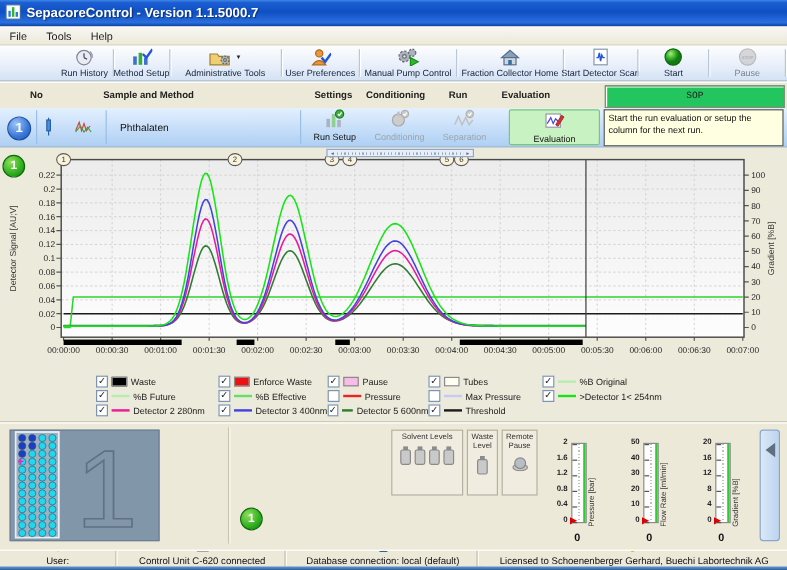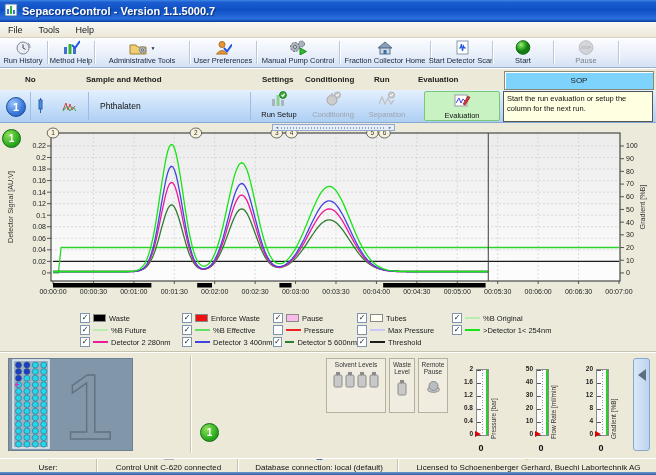--- a/index.html
+++ b/index.html
@@ -11,34 +11,34 @@
     display:flex;align-items:center;color:#fff;font-weight:bold;font-size:11px;
     text-shadow:1px 1px 1px #0a2f6e;}
   .titlebar .appicon{margin:0 4px 0 4px;}
   
   .menubar{position:absolute;left:0;top:22px;width:656px;height:16px;background:linear-gradient(180deg,#f8f7f2,#ece9da);
     border-bottom:1px solid #d8d4c4;display:flex;align-items:center;font-size:9px;color:#1a1a1a;box-sizing:border-box;}
   .menuitem{padding:0 8px;height:14px;line-height:14px;}
   
   .toolbar{position:absolute;left:0;top:38px;width:656px;height:30px;
     background:linear-gradient(180deg,#fdfdfe 0%,#e9f0fa 55%,#d4e2f4 100%);
-    border-bottom:1px solid #98afd0;display:flex;align-items:stretch;box-sizing:border-box;}
+    border-bottom:1px solid #98afd0;display:flex;align-items:stretch;box-sizing:border-box;padding-left:48px;}
   .tbtn{display:flex;flex-direction:column;align-items:center;justify-content:flex-start;padding-top:2px;
     font-size:7.5px;color:#15233d;box-sizing:border-box;}
   .tbtn .ticon{height:15px;display:flex;align-items:center;}
   .tbtn .tlabel{margin-top:1px;white-space:nowrap;}
   .tsep{width:1px;background:#b9c7dc;margin:3px 1px;box-shadow:1px 0 0 #fff;}
   .tbtn.disabled{opacity:.55;filter:grayscale(.6);}
   .ddarrow{font-size:5px;color:#223;margin-left:2px;}
   
   .qheader{position:absolute;left:0;top:68px;width:656px;height:22px;background:#ece9d8;
     border-top:1px solid #fff;font-size:8px;color:#222;box-sizing:border-box;}
   .qh{position:absolute;top:6px;font-weight:bold;}
-  .sopbox{position:absolute;left:504px;top:2px;width:148px;height:17px;background:#7dd3fc;
-    border:1px solid #8a8878;box-shadow:inset 1px 1px 0 #fff;display:flex;align-items:center;justify-content:center;}
+  .sopbox{position:absolute;left:504px;top:2px;width:148px;height:17px;background:#22c55e;
+    border:1px solid #8a8878;box-shadow:inset 1px 1px 0 #fff;display:flex;align-items:center;justify-content:center;font-family:Liberation Mono, monospace;}
   
   .samplerow{position:absolute;left:0;top:90px;width:656px;height:33px;
     background:linear-gradient(180deg,#e4f0fe 0%,#c3dcf8 60%,#aecff3 100%);
     border-bottom:1px solid #86a9d4;box-sizing:border-box;}
   .cellsep{position:absolute;top:2px;height:28px;width:1px;background:#9cbde8;}
   .badge-blue{position:absolute;width:18px;height:18px;border-radius:50%;
     background:radial-gradient(circle at 35% 30%,#9cc6f8,#3a77d8 60%,#2258b0);border:1px solid #1c4fa0;
     color:#fff;font-size:11px;font-weight:bold;display:flex;align-items:center;justify-content:center;}
   .samplename{position:absolute;left:100px;top:11px;font-size:8.5px;color:#111;}
   .step{position:absolute;top:1px;width:54px;height:30px;display:flex;flex-direction:column;align-items:center;font-size:7.5px;color:#111;}
@@ -133,21 +133,21 @@
     <div class="tsep"></div>
     <div class="tbtn" style="width:44px">
       <span class="ticon">
         <svg width="18" height="15">
             <rect x="2" y="7" width="3" height="7" fill="#3f6fd0"></rect>
             <rect x="6.5" y="4" width="3" height="10" fill="#35b035"></rect>
           <rect x="11" y="8" width="3" height="6" fill="#3f6fd0"></rect>
             <path d="M10 5 l3 3 l5 -7" fill="none" stroke="#2255dd" stroke-width="2"></path>
           </svg>
         </span>
-      <span class="tlabel">Method Help</span>
+      <span class="tlabel">Method Setup</span>
     </div>
     <div class="tsep"></div>
     <div class="tbtn" style="width:92px">
       <span class="ticon">
         <svg width="20" height="15">
             <path d="M1 5 h6 l1.5 2 H17 v7 H1 z" fill="#efce74" stroke="#a08030"></path>
           <circle cx="13.5" cy="10" r="3.2" fill="#b0b6bf" stroke="#666" stroke-dasharray="1.6,1.2"></circle>
           <circle cx="13.5" cy="10" r="1.1" fill="#eee" stroke="#666"></circle>
           </svg>
         <span class="ddarrow">▼</span>

